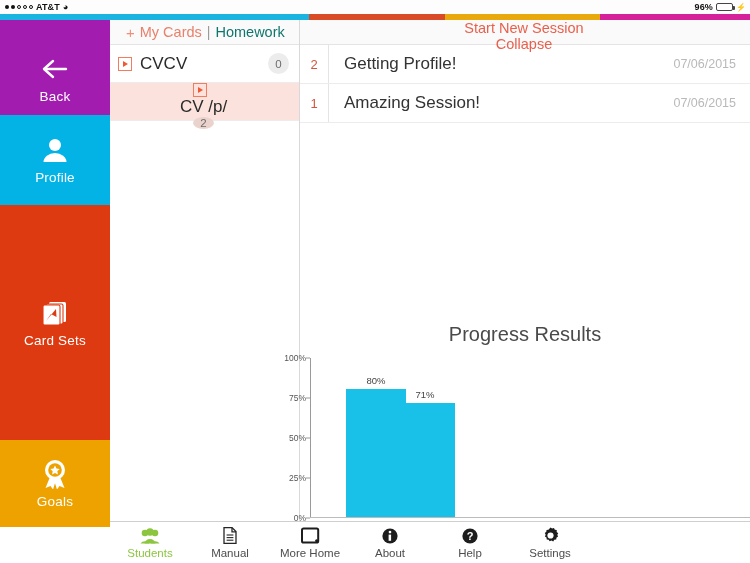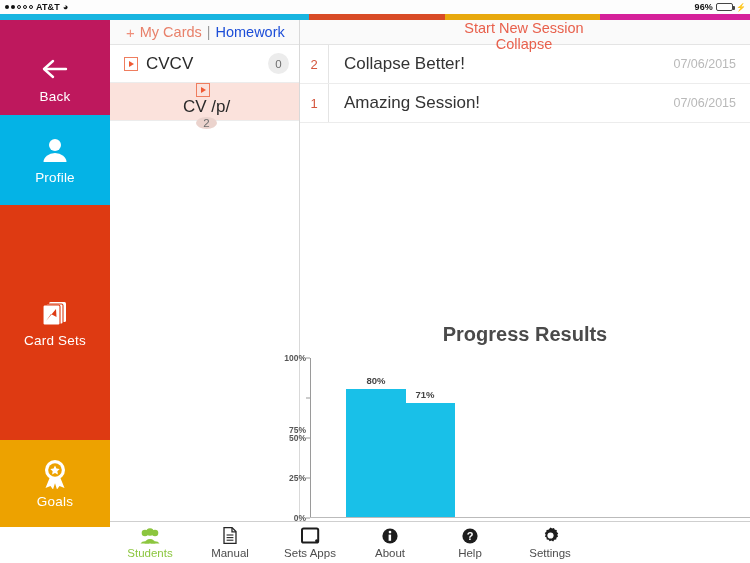--- a/index.html
+++ b/index.html
@@ -44,42 +44,42 @@
   .side-label { font-size:13.5px; letter-spacing:.2px; }
   .side-ico { width:34px; height:30px; display:flex; align-items:center; justify-content:center; }
   .side-ico svg { display:block; }
 
   
   .cards-col { position:absolute; top:20px; left:110px; width:190px; bottom:42px; background:#fff; border-right:1px solid #d9d9d9; }
   .cards-head { height:25px; display:flex; align-items:center; gap:5px; padding-left:16px; background:#fafafa; border-bottom:1px solid #e4e4e4; }
   .plus { color:#ef8e7a; font-size:15px; line-height:1; }
   .mycards { color:#e8806a; font-size:14.5px; cursor:pointer; }
   .vbar { color:#9a9a9a; font-size:14px; }
-  .homework { color:#1d4ed8; font-size:14.5px; cursor:pointer; }
-  .card-row { height:38px; display:flex; align-items:center; padding:0 10px 0 14px; border-bottom:1px solid #ececec; cursor:pointer; }
+  .homework { color:#0f766e; font-size:14.5px; cursor:pointer; }
+  .card-row { height:38px; display:flex; align-items:center; padding:0 10px 0 8px; border-bottom:1px solid #ececec; cursor:pointer; }
   .card-row.sel { background:#fbe2dc;flex-direction:column; }
   .card-ico { width:14px; height:14px; border:1.3px solid #ef7d5e; display:flex; align-items:center; justify-content:center; margin-right:8px; flex:0 0 auto;}
   .card-ico i { width:0; height:0; border-left:5px solid #ef5a34; border-top:3.5px solid transparent; border-bottom:3.5px solid transparent; display:block; margin-left:1px;}
   .card-name { flex:1; font-size:17px; color:#2a2a2a; }
   .badge { width:21px; height:21px; border-radius:50%; background:#ececec; color:#6d6d6d; font-size:11.5px; display:flex; align-items:center; justify-content:center; }
   .card-row.sel .badge { background:#ebd3cd; }
 
   
   .right { position:absolute; top:20px; left:300px; right:0; bottom:42px; background:#fff; }
   .right-head { height:25px; display:flex; align-items:center; justify-content:space-between; padding:0 14px 0 12px; background:#fafafa; border-bottom:1px solid #e4e4e4;flex-direction:column; }
   .startnew { color:#e8604c; font-size:14.5px; cursor:pointer; }
   .collapse { color:#e8604c; font-size:14.5px; cursor:pointer; }
   .sess-row { height:39px; display:flex; align-items:center; border-bottom:1px solid #ececec; cursor:pointer; }
   .sess-num { width:28px; text-align:center; color:#d4553d; font-size:13px; flex:0 0 auto;}
   .sess-div { width:1px; align-self:stretch; background:#e4e4e4; }
   .sess-title { flex:1; font-size:17px; color:#333; padding-left:15px; }
   .sess-date { color:#b9b9b9; font-size:12.5px; padding-right:14px; }
 
   
-  .chartwrap { position:absolute; left:0; right:0; top:90px; bottom:0;font-weight:bold; }
+  .chartwrap { position:absolute; left:0; right:0; top:90px; bottom:0; }
   .chart-title { position:absolute; top:213px; left:0; width:100%; text-align:center; font-size:20px; color:#4a4a4a; }
   .plot { position:absolute; left:10px; top:248px; width:430px; height:160px; }
   .ytick { position:absolute; right:100%; transform:translateY(-50%); margin-right:4px; font-size:8.5px; color:#555; white-space:nowrap; }
   .yaxis { position:absolute; left:0; top:0; bottom:0; width:1px; background:#9a9a9a; }
   .ytmark { position:absolute; left:-4px; width:4px; height:1px; background:#9a9a9a; transform:translateY(-50%); }
   .xaxis { position:absolute; left:0; bottom:0; width:440px; height:1px; background:#bbb; }
   .bar { position:absolute; bottom:1px; width:60px; background:#19c0e8; }
   .barlabel { position:absolute; bottom:100%; width:100%; text-align:center; font-size:9.5px; color:#444; padding-bottom:3px; }
   .xlabel { position:absolute; top:100%; width:36px; text-align:center; font-size:10px; color:#ef4a3a; padding-top:7px; }
 
@@ -115,21 +115,21 @@
   </div>
 
   <div class="stripe" id="stripe">
       <span style="width: 390px; background: rgb(25, 181, 224);"></span>
       <span style="width: 172px; background: rgb(217, 75, 38);"></span>
       <span style="width: 197px; background: rgb(232, 169, 14);"></span>
       <span style="width: 189px; background: rgb(213, 33, 154);"></span>
     </div>
 
   <div class="sidebar" id="sidebar">
-      <div class="side-item" style="top: 0px; height: 118px; background: #be185d;">
+      <div class="side-item" style="top: 0px; height: 118px; background: #a21caf;">
         <span class="side-ico">
           <svg width="30" height="22" viewBox="0 0 30 22">
             <path d="M13 3 L4 11 L13 19" fill="none" stroke="#fff" stroke-width="2.4" stroke-linecap="round" stroke-linejoin="round"></path>
             <line x1="4.5" y1="11" x2="26" y2="11" stroke="#fff" stroke-width="2.4" stroke-linecap="round"></line>
           </svg>
         </span>
         <span class="side-label">Back</span>
       </div>
       <div class="side-item" style="top: 95px; height: 90px; background: rgb(4, 179, 230); text-align: center;">
         <span class="side-ico">
@@ -192,21 +192,21 @@
 
   <div class="right">
     <div class="right-head">
       <span class="startnew">Start New Session</span>
       <span class="collapse">Collapse</span>
     </div>
     <div id="sess-rows">
         <div class="sess-row">
           <span class="sess-num">2</span>
           <span class="sess-div"></span>
-          <span class="sess-title">Collapse Better!</span>
+          <span class="sess-title">Getting Profile!</span>
           <span class="sess-date">07/06/2015</span>
         </div>
         <div class="sess-row">
           <span class="sess-num">1</span>
           <span class="sess-div"></span>
           <span class="sess-title">Amazing Session!</span>
           <span class="sess-date">07/06/2015</span>
         </div>
       </div>
 
@@ -214,21 +214,21 @@
       <div class="chart-title">Progress Results</div>
       <div class="plot" id="plot">
         <div class="yaxis"></div>
         <div class="xaxis"></div>
       <span class="ytick" style="top: 160px;">0%</span>
           <span class="ytmark" style="top: 160px;"></span>
           <span class="ytick" style="top: 120px;">25%</span>
           <span class="ytmark" style="top: 120px;"></span>
           <span class="ytick" style="top: 80px;">50%</span>
           <span class="ytmark" style="top: 80px;"></span>
-          <span class="ytick" style="top: 40px; margin-top: 32px;">75%</span>
+          <span class="ytick" style="top: 40px;">75%</span>
           <span class="ytmark" style="top: 40px;"></span>
           <span class="ytick" style="top: 0px;">100%</span>
           <span class="ytmark" style="top: 0px;"></span>
           <div class="bar" style="left: 36px; height: 128px; background: rgb(25, 192, 232);">
             <span class="barlabel">80%</span>
             <span class="xlabel" style="color: rgb(239, 74, 58);">2</span>
           </div>
           <div class="bar" style="left: 85px; height: 113.6px; background: rgb(25, 192, 232);">
             <span class="barlabel">71%</span>
             <span class="xlabel" style="color: rgb(239, 74, 58);">1</span>
@@ -263,21 +263,21 @@
         </span>
         <span class="tab-label">Manual</span>
       </div>
       <div class="tab">
         <span class="tab-ico">
           <svg width="19" height="17" viewBox="0 0 19 17">
             <rect x="1" y="1.4" width="16.2" height="14.2" rx="1.6" fill="#fff" stroke="#1d1d1d" stroke-width="2"></rect>
             <circle cx="15.6" cy="13.7" r="1.5" fill="#1d1d1d"></circle>
           </svg>
         </span>
-        <span class="tab-label">Sets Apps</span>
+        <span class="tab-label">More Home</span>
       </div>
       <div class="tab">
         <span class="tab-ico">
           <svg width="16" height="16" viewBox="0 0 16 16">
             <circle cx="8" cy="8" r="7.6" fill="#1d1d1d"></circle>
             <circle cx="8" cy="4.1" r="1.35" fill="#fff"></circle>
             <path d="M6.6 6.6 h2.5 v6.2 h-2.5 z" fill="#fff"></path>
           </svg>
         </span>
         <span class="tab-label">About</span>

